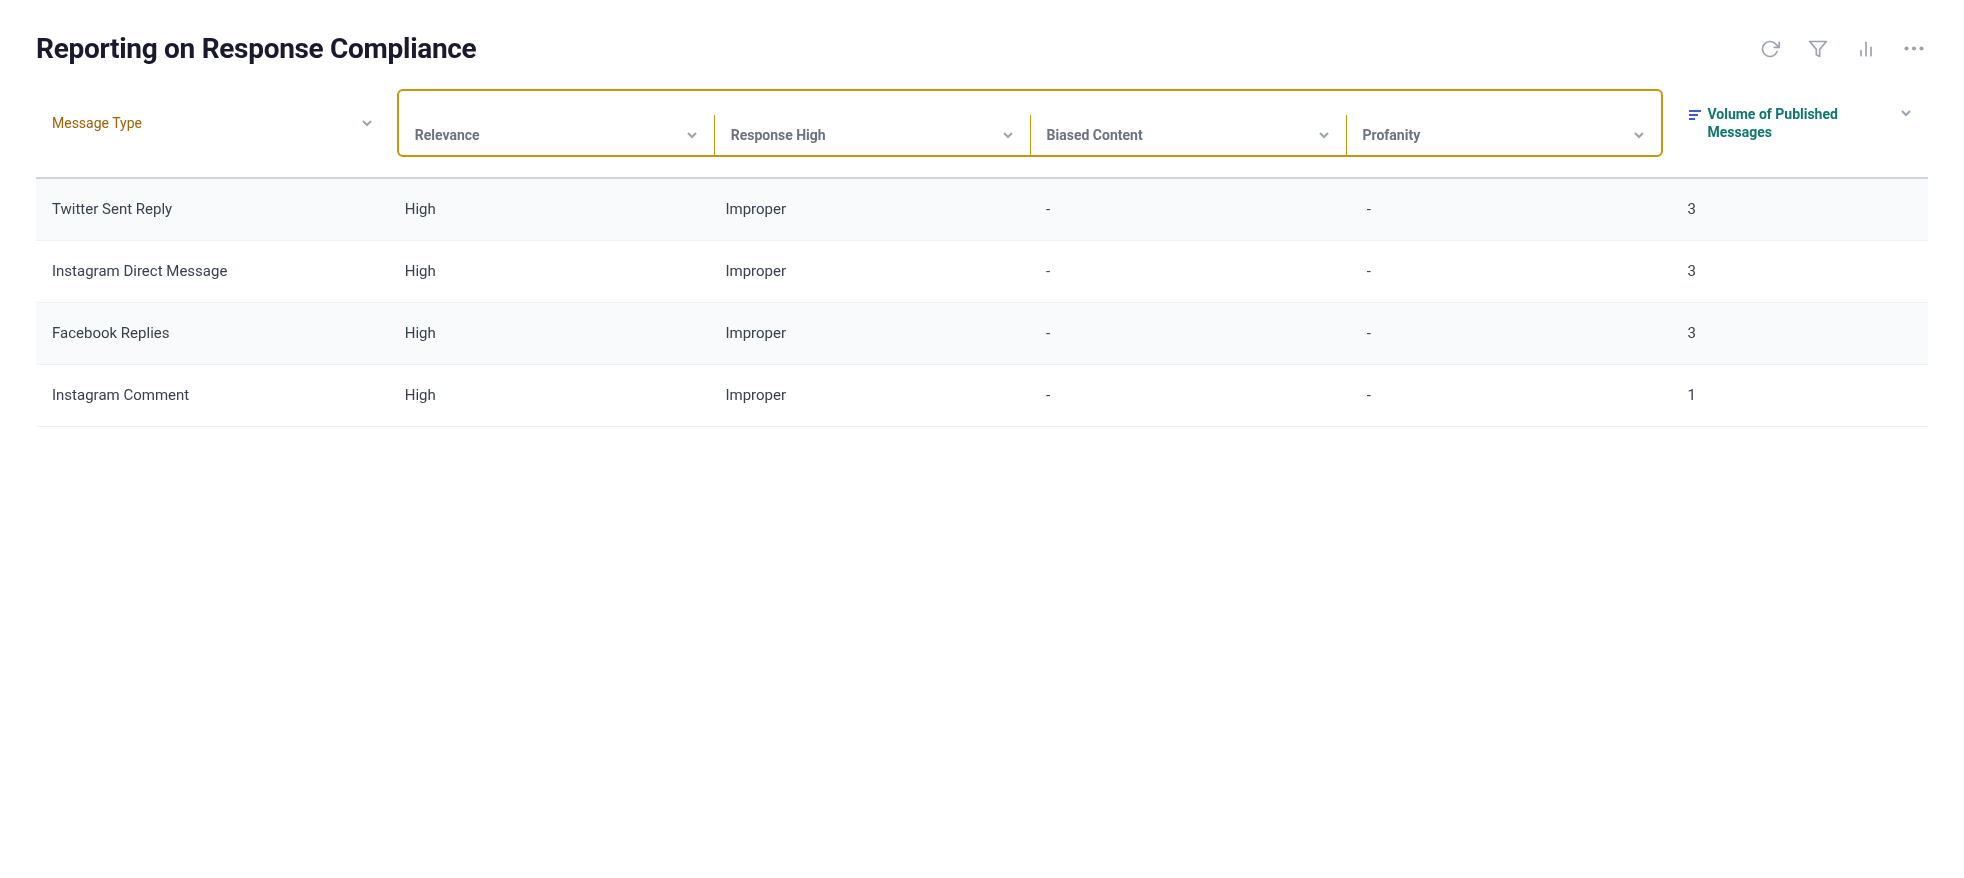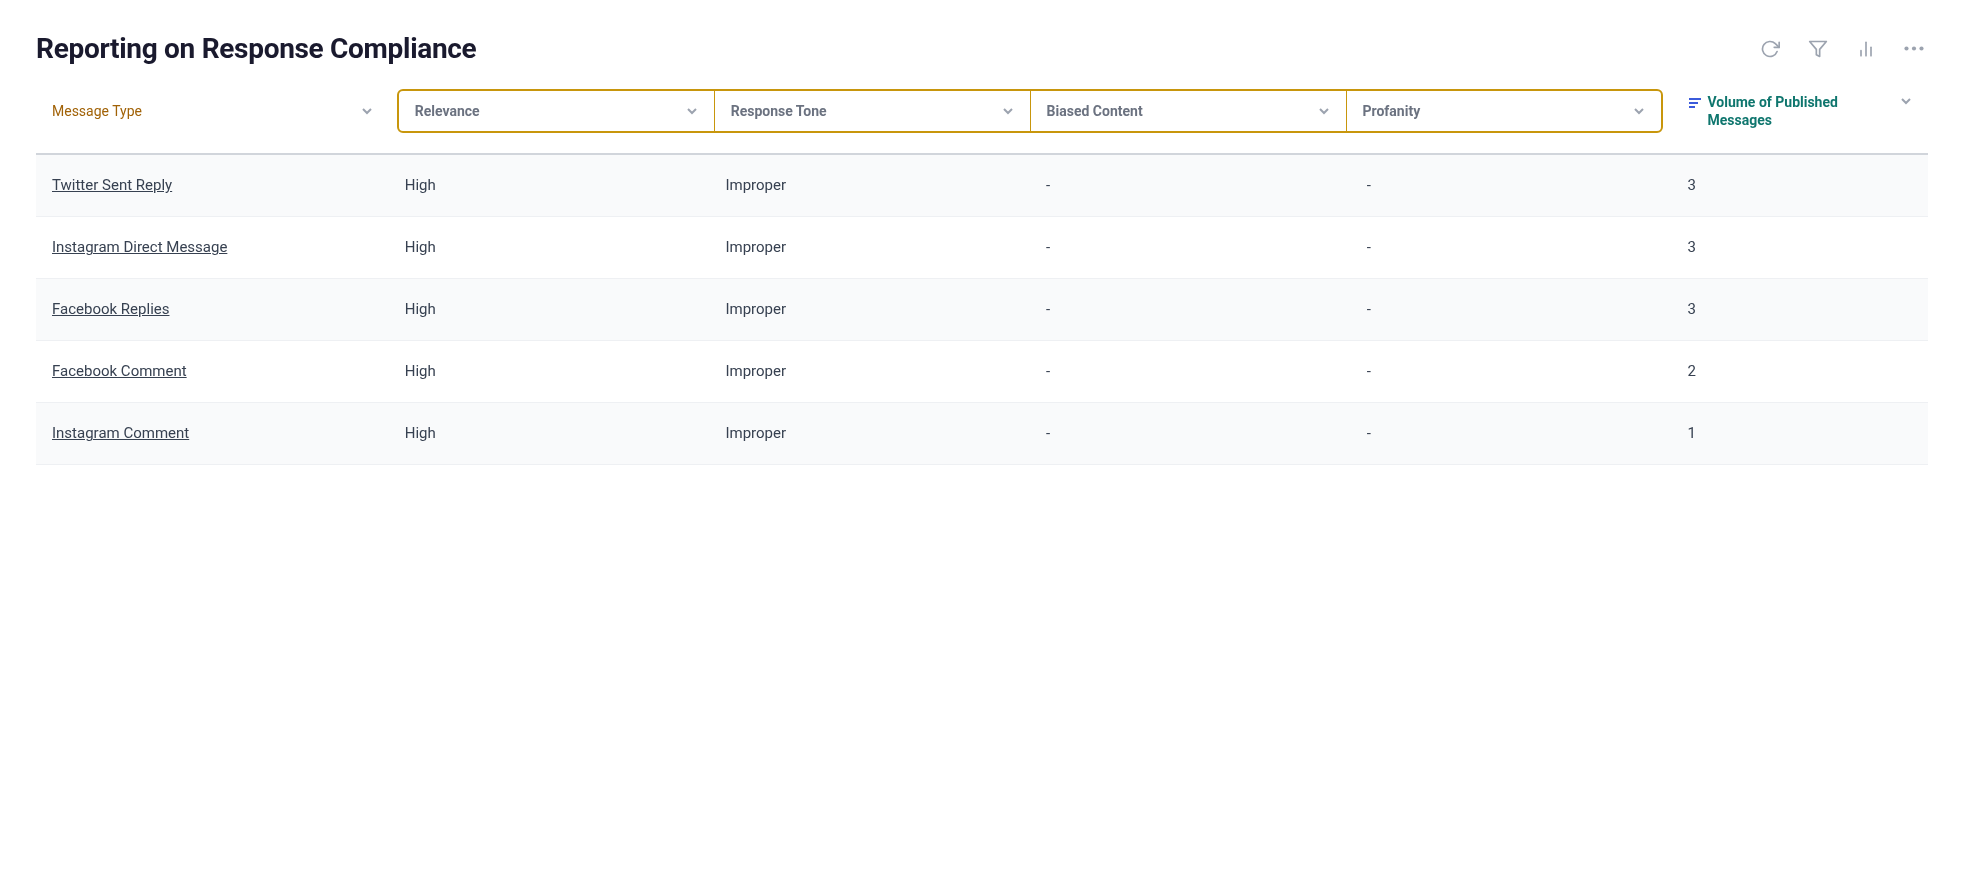--- a/index.html
+++ b/index.html
@@ -44,21 +44,20 @@
       align-items: center;
       justify-content: center;
       width: 28px;
       height: 28px;
     }
 
     .data-cell-name {
       color: #1f2937;
       font-size: 15px;
       line-height: 1.4;
-      text-decoration: underline;
     }
 
     .data-cell-dash {
       color: #6b7280;
     }
 
     .data-cell-number {
       color: #374151;
       font-weight: 400;
     }
@@ -105,20 +104,21 @@
 
     .header-group-cell {
       flex: 1;
       display: flex;
       align-items: center;
       justify-content: space-between;
       padding: 12px 16px;
       font-size: 14px;
       color: #6b7280;
       cursor: pointer;
+      margin-top: 24px;
     }
 
     .header-group-cell:not(:last-child) {
       border-right: 1px solid #c8960c;
     }
 
     .td-inner {
       padding: 20px 16px;
       font-size: 15px;
       color: #374151;
@@ -223,21 +223,21 @@
       <th colspan="4" style="padding: 8px 8px;">
         <div class="header-group">
           <div class="header-group-inner">
             <div class="header-group-cell">
               <span>Relevance</span>
               <svg width="12" height="12" viewBox="0 0 12 12" fill="none" stroke="#9ca3af" stroke-width="2">
                 <polyline points="2 4 6 8 10 4"></polyline>
               </svg>
             </div>
             <div class="header-group-cell">
-              <span>Response Tone</span>
+              <span>Response High</span>
               <svg width="12" height="12" viewBox="0 0 12 12" fill="none" stroke="#9ca3af" stroke-width="2">
                 <polyline points="2 4 6 8 10 4"></polyline>
               </svg>
             </div>
             <div class="header-group-cell">
               <span>Biased Content</span>
               <svg width="12" height="12" viewBox="0 0 12 12" fill="none" stroke="#9ca3af" stroke-width="2">
                 <polyline points="2 4 6 8 10 4"></polyline>
               </svg>
             </div>
@@ -329,40 +329,20 @@
         </td>
         <td>
           <div class="td-inner data-cell-dash">-</div>
         </td>
         <td>
           <div class="td-inner data-cell-number">3</div>
         </td>
       </tr>
       <tr class="data-tr">
         <td>
-          <div class="td-inner data-cell-name">Facebook Comment</div>
-        </td>
-        <td>
-          <div class="td-inner ">High</div>
-        </td>
-        <td>
-          <div class="td-inner ">Improper</div>
-        </td>
-        <td>
-          <div class="td-inner data-cell-dash">-</div>
-        </td>
-        <td>
-          <div class="td-inner data-cell-dash">-</div>
-        </td>
-        <td>
-          <div class="td-inner data-cell-number">2</div>
-        </td>
-      </tr>
-      <tr class="data-tr">
-        <td>
           <div class="td-inner data-cell-name">Instagram Comment</div>
         </td>
         <td>
           <div class="td-inner ">High</div>
         </td>
         <td>
           <div class="td-inner ">Improper</div>
         </td>
         <td>
           <div class="td-inner data-cell-dash">-</div>

